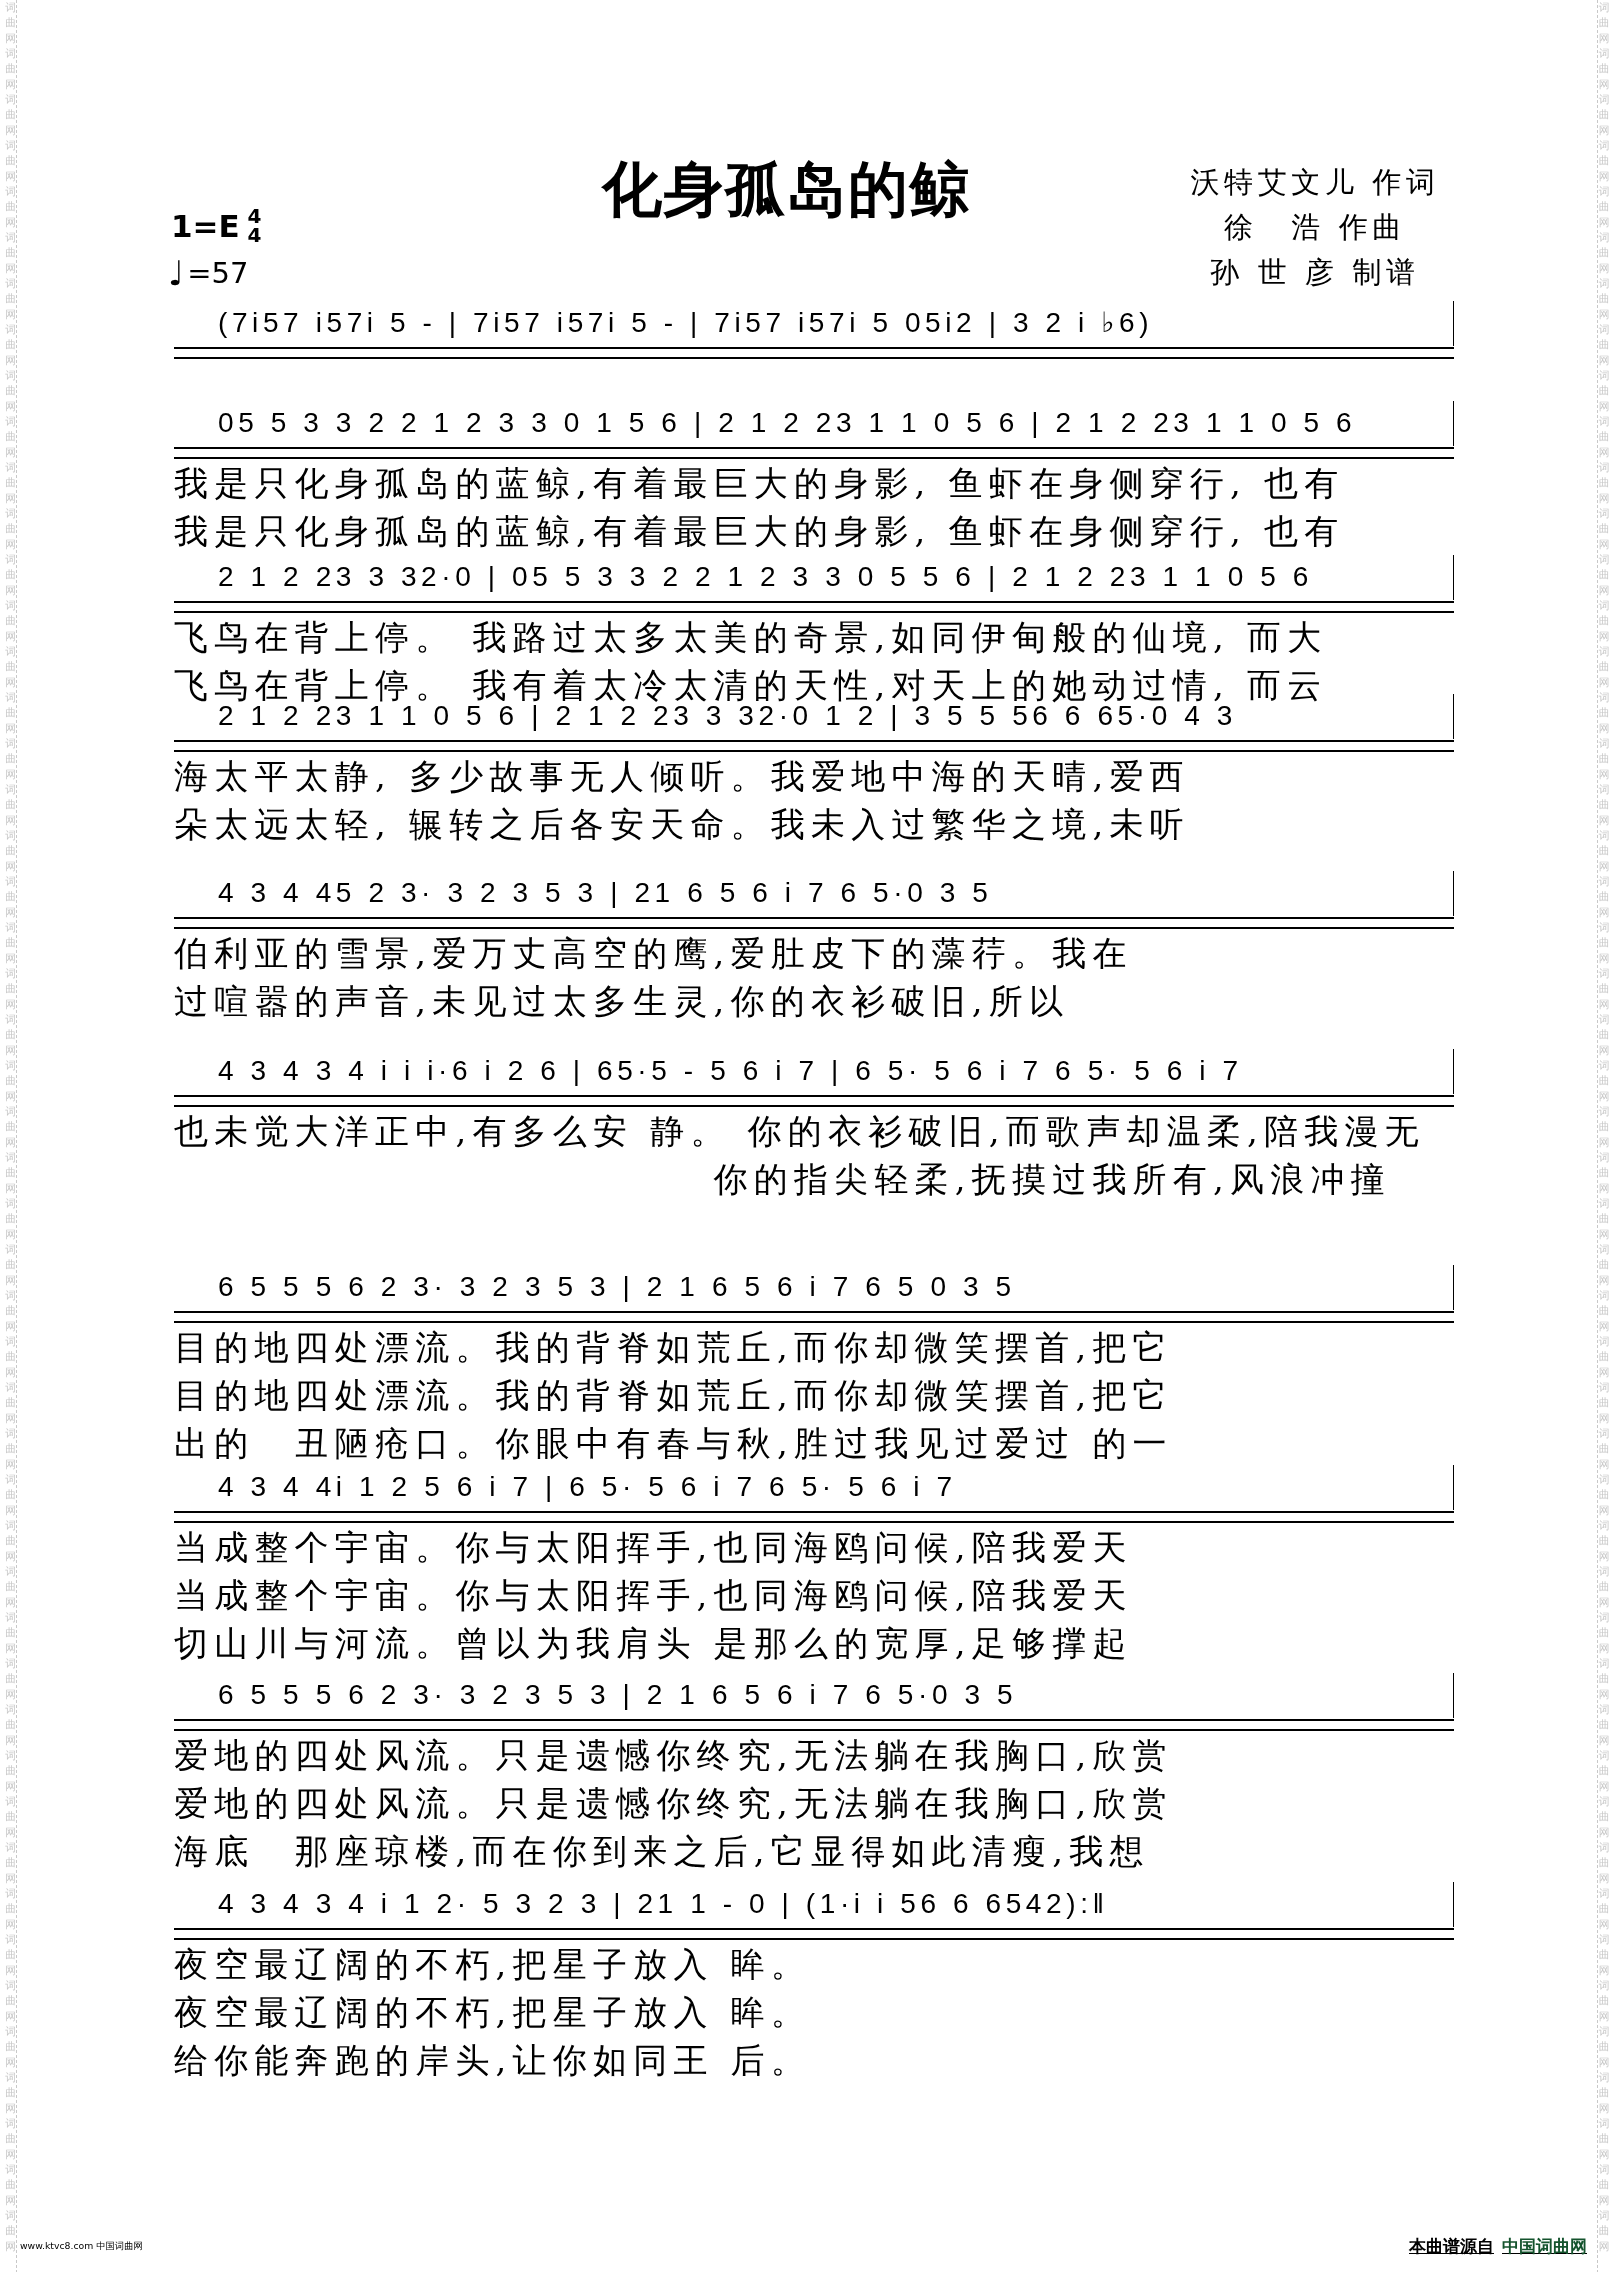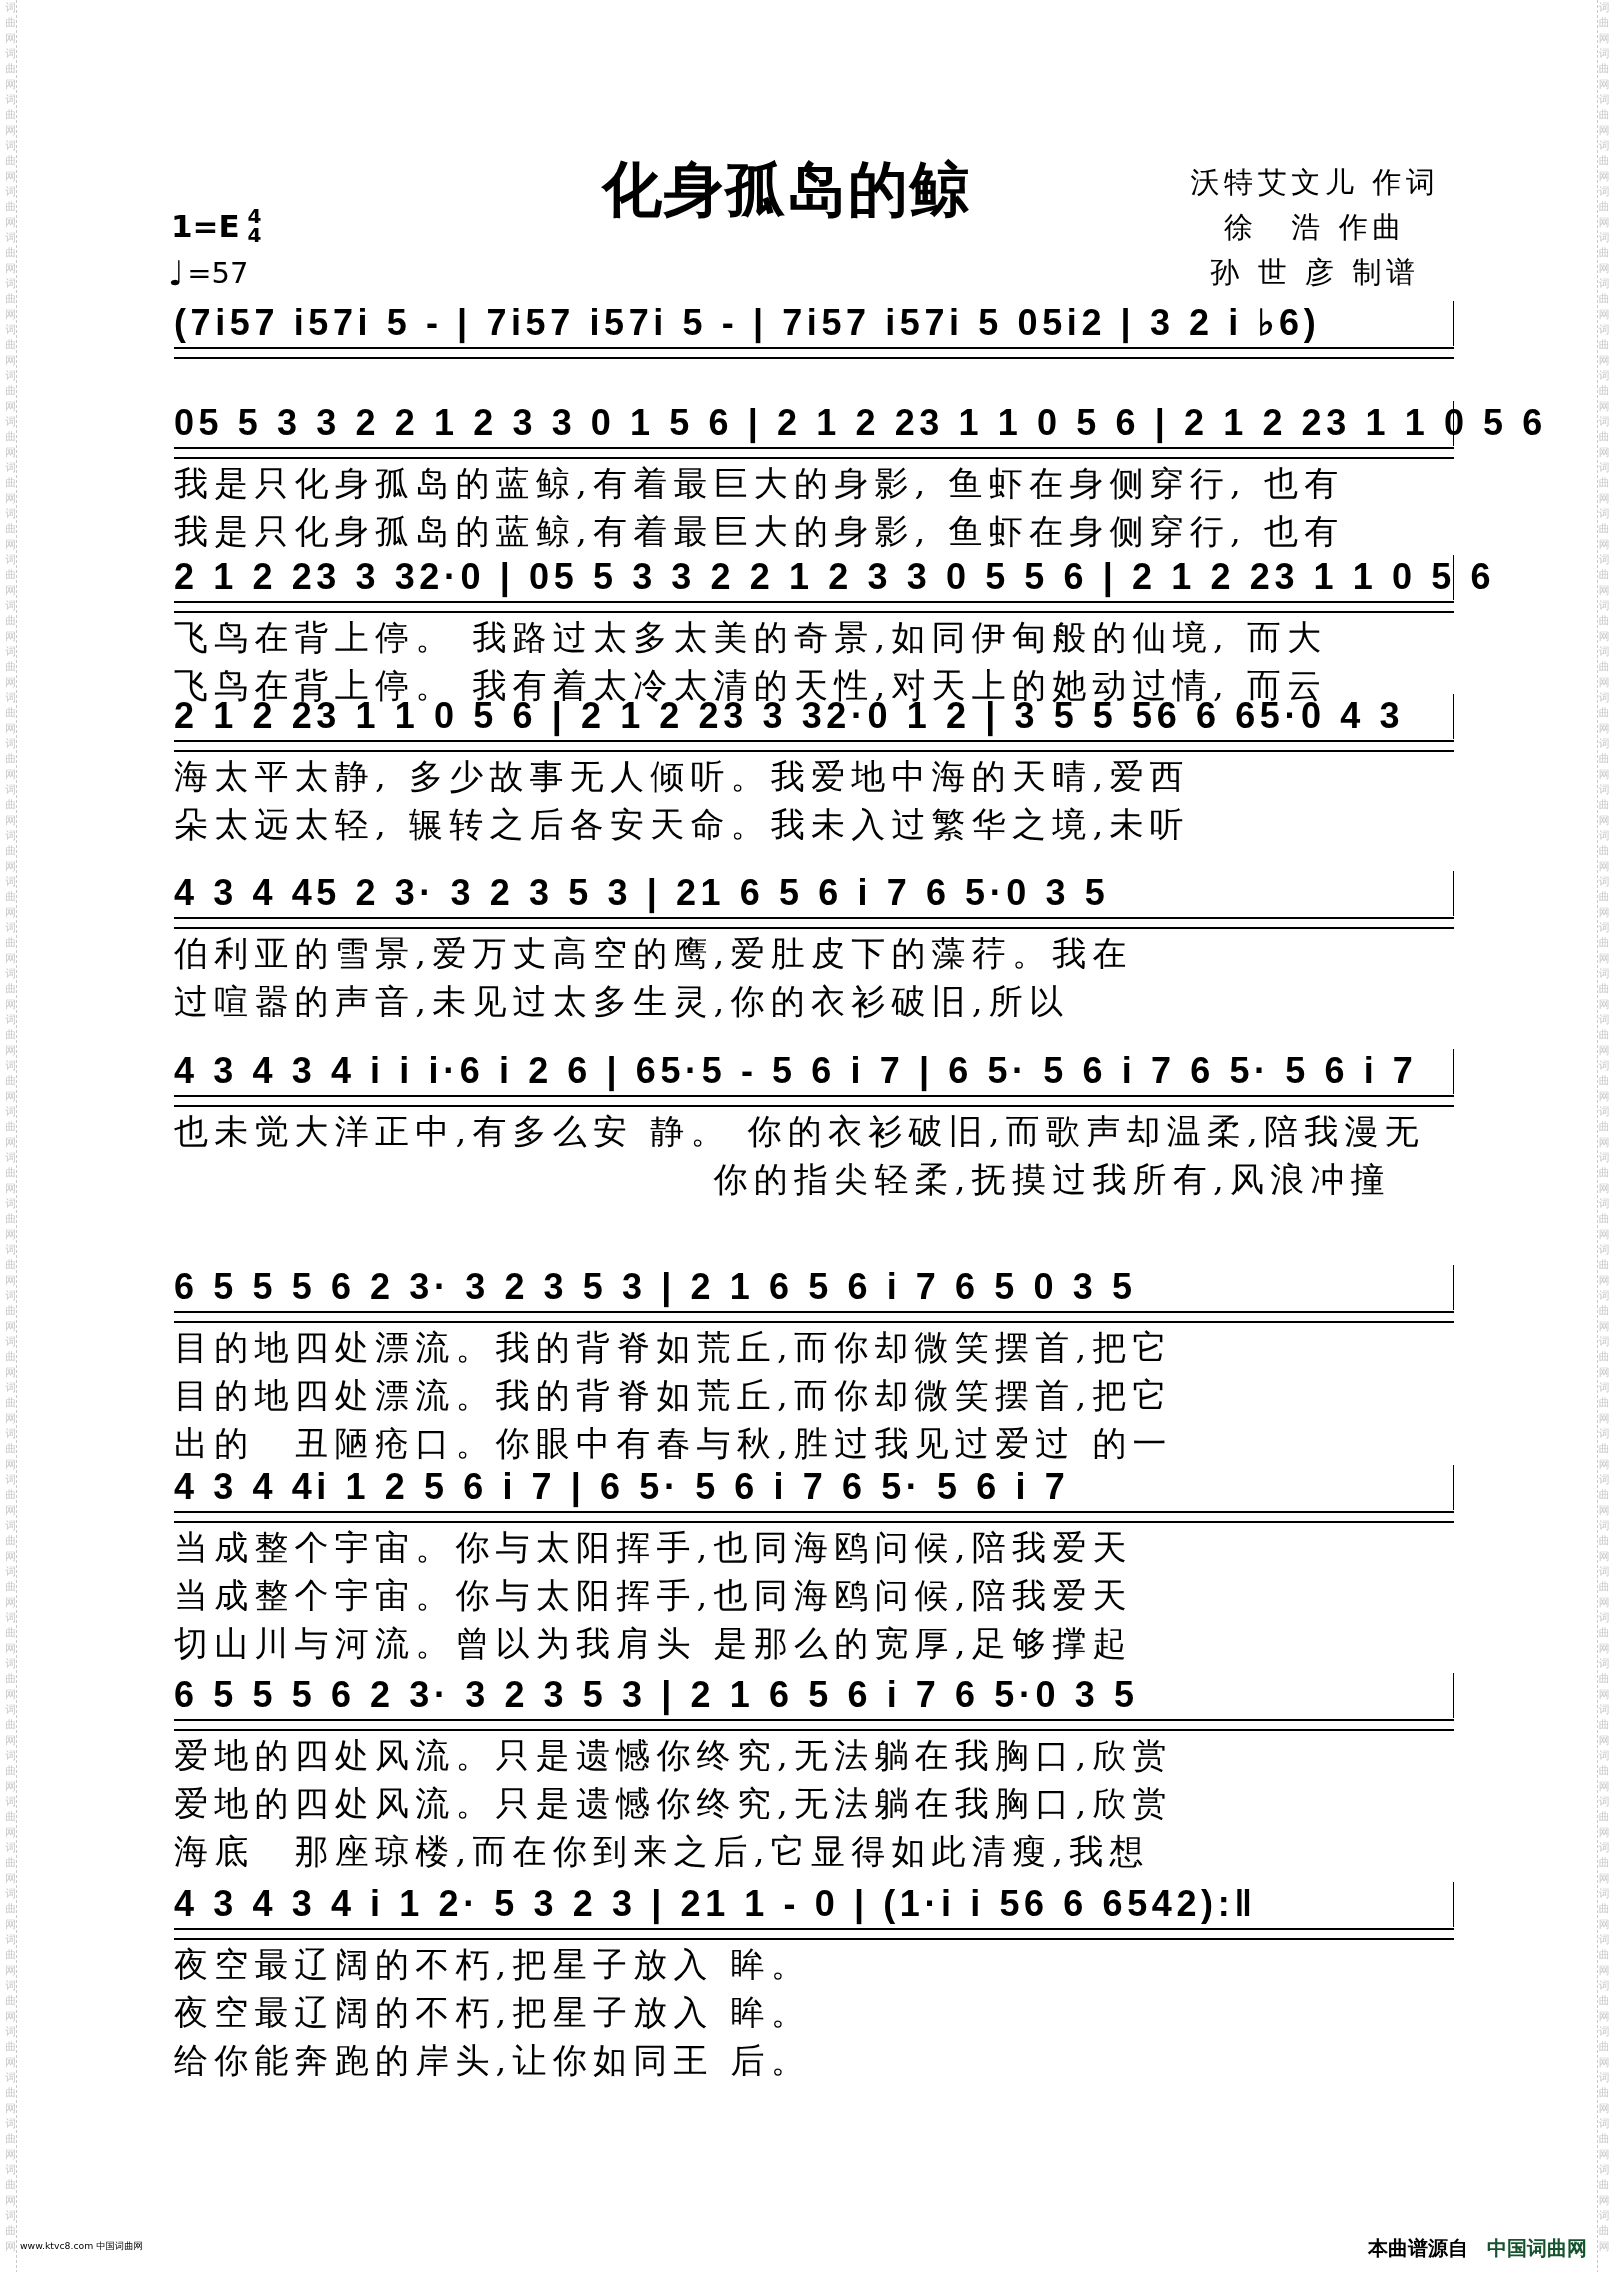--- a/index.html
+++ b/index.html
@@ -32,33 +32,33 @@
   .key-sig .frac { display:inline-flex; flex-direction:column; font-size: 20px; line-height: 18.5px; margin-left: 7.7px; }
   .tempo { position: absolute; left: 168px; top: 253px; font-size: 29px; display:flex; align-items:center; }
   .tempo .note-icon { font-size: 34px; margin-right: 3.1px; }
 
   
   .row {
     position: absolute; left: 174px; width: 1280px;
     font-family: "Liberation Sans Narrow", "Liberation Sans", sans-serif;
   }
   .notes {
-    font-size: 36px; font-weight: bold; letter-spacing: 4.6px; white-space: pre;
-    height: 43px; line-height: 43px; position: relative;
+    font-size: 28px; font-weight: normal; letter-spacing: 4.6px; white-space: pre;
+    height: 43px; line-height: 43px; position: relative; margin-left: 44px;
   }
   .underline { height: 7.7px; border-top: 2.3px solid #000; border-bottom: 2.3px solid #000; margin-top: 3.1px; }
   .lyric {
     font-size: 34px; letter-spacing: 6.2px; height: 48px; line-height: 48px; white-space: pre;
     font-family: "DejaVu Serif", "Liberation Serif", serif;
   }
   .end-bar { position: absolute; right: 0; top: 0; width: 3.9px; height: 45px; background: #000; }
 
   
   .footer-left { position: absolute; left: 20px; top: 2240px; font-size: 9.3px; }
-  .footer-right { position: absolute; right: 31px; top: 2235px; font-size: 20px; font-weight: bold; display:flex; gap: 19px; }
+  .footer-right { position: absolute; right: 31px; top: 2235px; font-size: 17px; font-weight: bold; display:flex; gap: 8px; text-decoration: underline; }
   .footer-right .brand { color: #14532d; }
 </style>
 </head>
 <body>
 
 <div class="dash-line left"></div>
 <div class="dash-line right"></div>
 <div class="side-strip left" id="wm-left">
     <div class="grp">
       <span>词</span>

